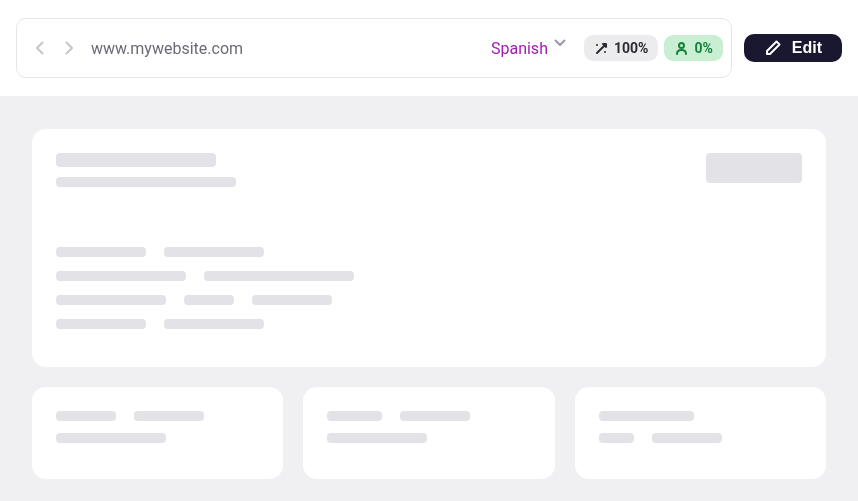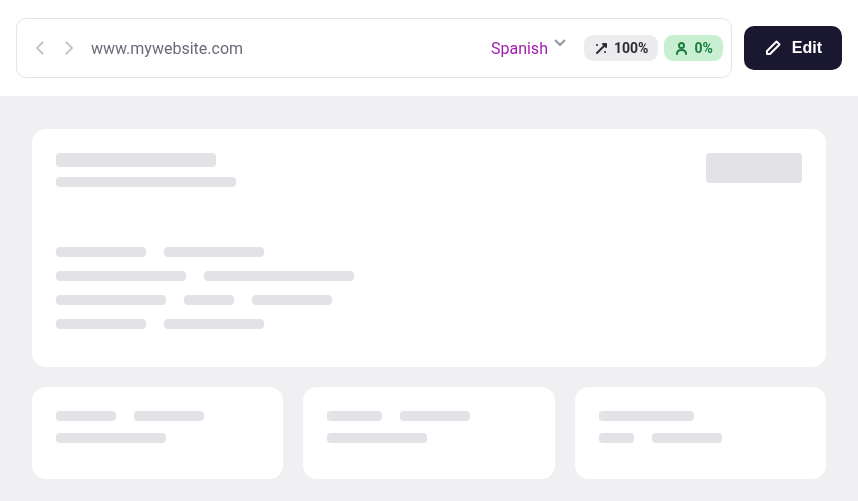--- a/index.html
+++ b/index.html
@@ -85,21 +85,21 @@
       color: #1a7f3c;
     }
     .btn {
       display: flex;
       align-items: center;
       gap: 10px;
       background: #1a1730;
       color: #ffffff;
       border: none;
       border-radius: 10px;
-      height: 44px;
+      height: 28px;
       padding: 0 20px;
       font-size: 16px;
       font-weight: 700;
       cursor: pointer;
       position: relative;
     }
     .notif-dot {
       position: absolute;
       top: -4px;
       right: -4px;

